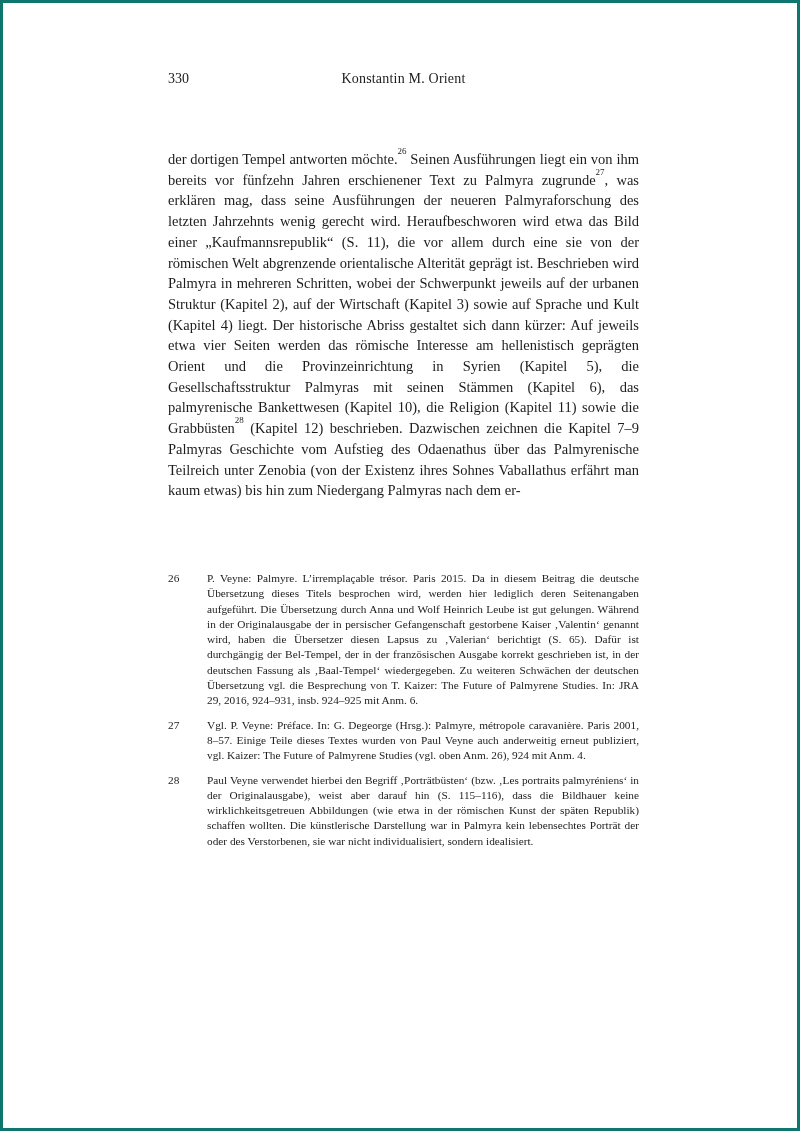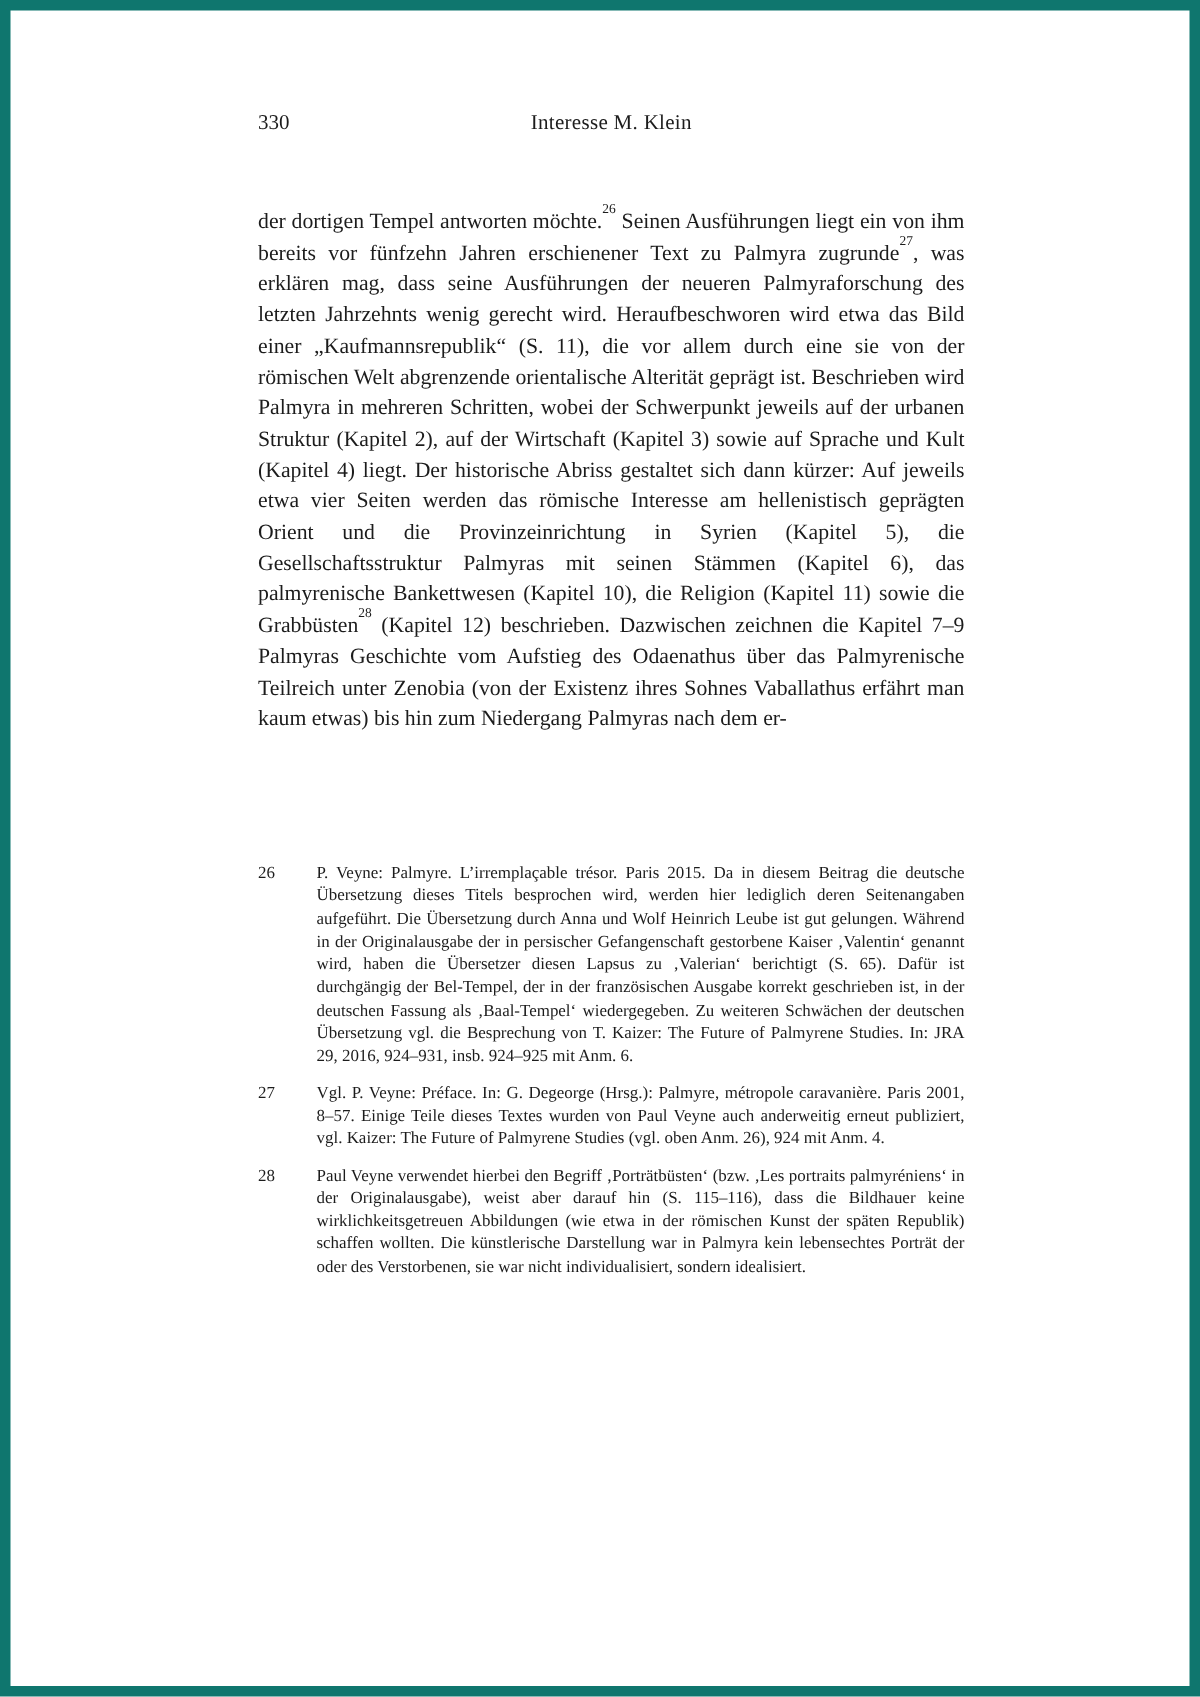--- a/index.html
+++ b/index.html
@@ -13,21 +13,21 @@
     overflow: hidden;
     font-family: "Liberation Serif", "DejaVu Serif", serif;
     color: #1c1c1c;
   }
   .page {
     position: relative;
     width: 800px;
     height: 1131px;
     background: #ffffff;
     box-sizing: border-box;
-    border: 7px solid #0f766e;
+    border: 3px solid #0f766e;
   }
   .page-header {
     position: absolute;
     left: 165px;
     top: 68px;
     width: 471px;
     height: 20px;
     font-size: 14px;
   }
   .page-number {
@@ -37,21 +37,21 @@
   }
   .running-head {
     display: block;
     width: 100%;
     text-align: center;
     letter-spacing: 0.2px;
   }
   .body-text {
     position: absolute;
     left: 165px;
-    top: 131px;
+    top: 146px;
     width: 471px;
   }
   .body-text p {
     margin: 0;
     font-size: 14.5px;
     line-height: 20.7px;
     text-align: justify;
   }
   .fn-ref {
     font-size: 9px;
@@ -80,21 +80,21 @@
     font-family: Liberation Serif, serif;
   }
 </style>
 </head>
 <body>
 
 <div class="page">
 
   <header class="page-header">
     <span class="page-number">330</span>
-    <span class="running-head">Interesse M. Klein</span>
+    <span class="running-head">Konstantin M. Orient</span>
   </header>
 
   <main class="body-text">
     <p><span>der dortigen Tempel antworten möchte.</span><sup class="fn-ref">26</sup><span> Seinen Ausführungen liegt ein von ihm bereits vor fünfzehn Jahren erschienener Text zu Palmyra zugrunde</span><sup class="fn-ref">27</sup><span>, was erklären mag, dass seine Ausführungen der neueren Palmyraforschung des letzten Jahrzehnts wenig gerecht wird. Heraufbeschworen wird etwa das Bild einer „Kaufmannsrepublik“ (S. 11), die vor allem durch eine sie von der römischen Welt abgrenzende orientalische Alterität geprägt ist. Beschrieben wird Palmyra in mehreren Schritten, wobei der Schwerpunkt jeweils auf der urbanen Struktur (Kapitel 2), auf der Wirtschaft (Kapitel 3) sowie auf Sprache und Kult (Kapitel 4) liegt. Der historische Abriss gestaltet sich dann kürzer: Auf jeweils etwa vier Seiten werden das römische Interesse am hellenistisch geprägten Orient und die Provinzeinrichtung in Syrien (Kapitel 5), die Gesellschaftsstruktur Palmyras mit seinen Stämmen (Kapitel 6), das palmyrenische Bankettwesen (Kapitel 10), die Religion (Kapitel 11) sowie die Grabbüsten</span><sup class="fn-ref">28</sup><span> (Kapitel 12) beschrieben. Dazwischen zeichnen die Kapitel 7–9 Palmyras Geschichte vom Aufstieg des Odaenathus über das Palmyrenische Teilreich unter Zenobia (von der Existenz ihres Sohnes Vaballathus erfährt man kaum etwas) bis hin zum Niedergang Palmyras nach dem er-</span></p>
   </main>
 
   <section class="footnotes">
 
     <div class="footnote">
       <span class="fn-num">26</span>

